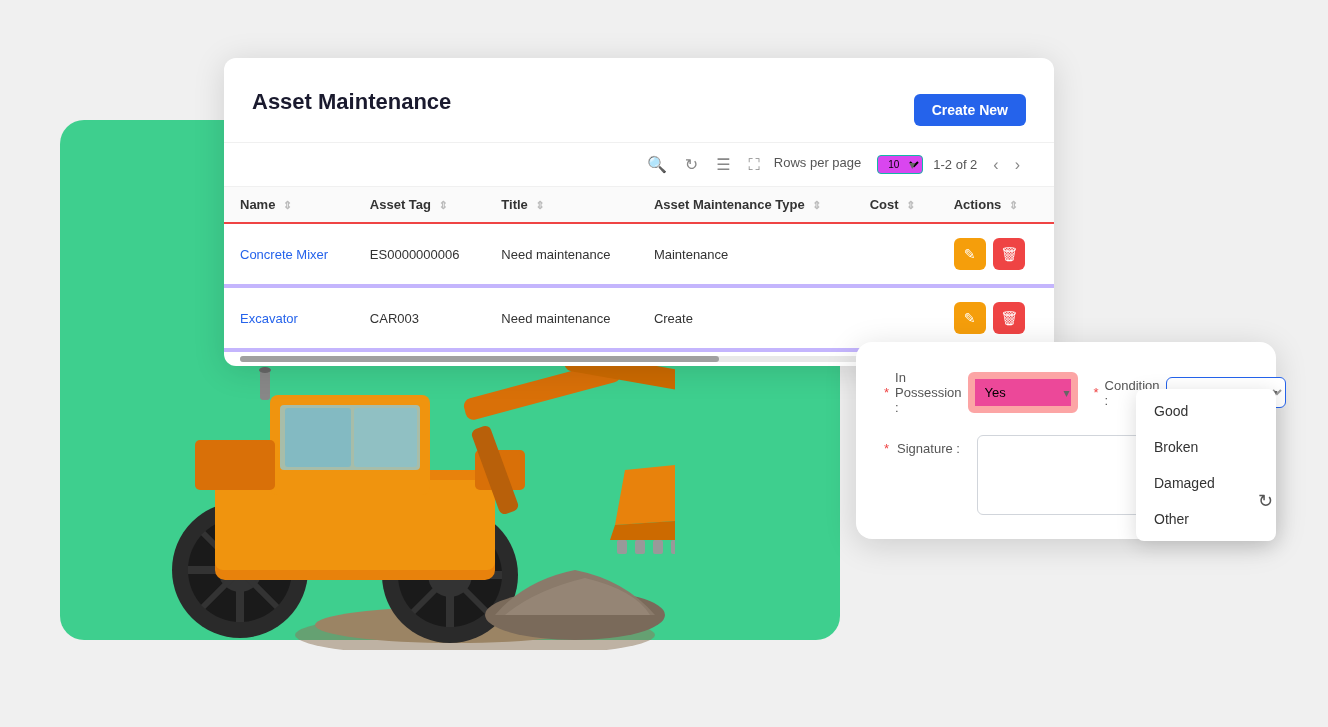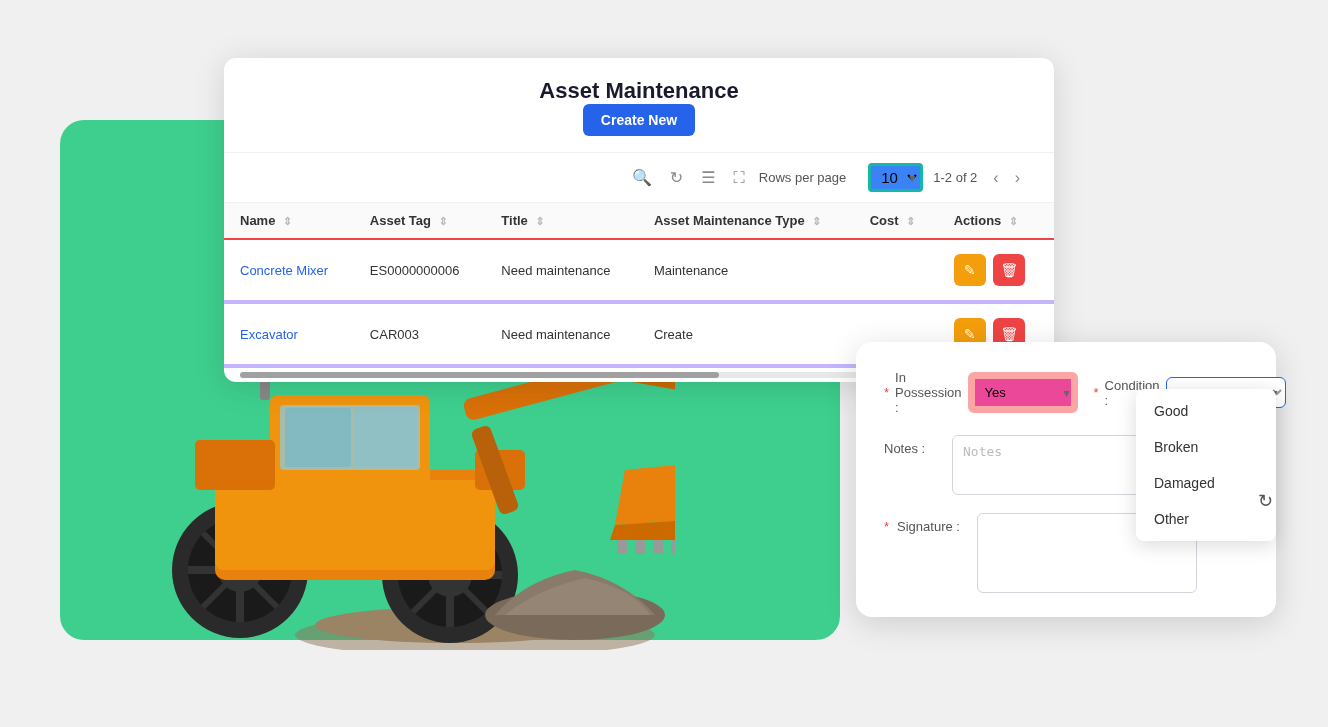--- a/index.html
+++ b/index.html
@@ -52,70 +52,69 @@
       padding: 0;
       overflow: hidden;
     }
 
     .table-card-header {
       display: flex;
       align-items: center;
       justify-content: space-between;
       padding: 20px 28px 16px 28px;
       border-bottom: 1px solid #f0f0f0;
-      flex-direction: column;
     }
 
     .table-title {
       font-size: 22px;
       font-weight: 700;
       color: #1a1a2e;
     }
 
     .btn-create-new {
       background: #2563eb;
       color: #fff;
       border: none;
       border-radius: 6px;
       padding: 8px 18px;
       font-size: 14px;
       font-weight: 600;
       cursor: pointer;
+      margin-top: 16px;
     }
 
     .table-toolbar {
       display: flex;
       align-items: center;
       justify-content: flex-end;
       padding: 10px 28px;
       gap: 10px;
       border-bottom: 1px solid #f0f0f0;
     }
 
     .toolbar-icon {
       color: #888;
       font-size: 16px;
       cursor: pointer;
       padding: 2px 4px;
     }
 
     .rows-per-page {
       display: flex;
-      align-items: center;
-      gap: 22px;
+      gap: 16px;
       font-size: 13px;
       color: #555;
     }
 
     .rows-select {
-      border: 3px solid #14b8a6;
+      border: 1px solid #14b8a6;
       border-radius: 4px;
       padding: 2px 6px;
-      font-size: 15px;
-      background: #3b82f6;
+      font-size: 10px;
+      background: #d946ef;
     }
 
     .pagination-controls {
       display: flex;
       align-items: center;
       gap: 4px;
     }
 
     .pagination-btn {
       background: none;
@@ -506,24 +505,20 @@
           <option value="" disabled="" selected=""></option>
           <option>Good</option>
           <option>Broken</option>
           <option>Damaged</option>
           <option>Other</option>
         </select>
       </div>
     </div>
   </div>
 
-  <div style="display:flex;align-items:flex-start;gap:8px;margin-bottom:18px;">
-    <span style="font-size:13px;color:#555;padding-top:6px;min-width:60px;">Notes :</span>
-    <textarea class="form-textarea" placeholder="Notes" style=""></textarea>
-  </div>
 
   <div style="display:flex;align-items:flex-start;gap:8px;">
     <span style="color:#ef4444;font-size:13px;padding-top:6px;">*</span>
     <span style="font-size:13px;color:#555;padding-top:6px;min-width:72px;">Signature :</span>
     <div class="signature-area"></div>
   </div>
 </div>
 
 <div class="dropdown-menu">
   <div class="dropdown-item">Good</div>

